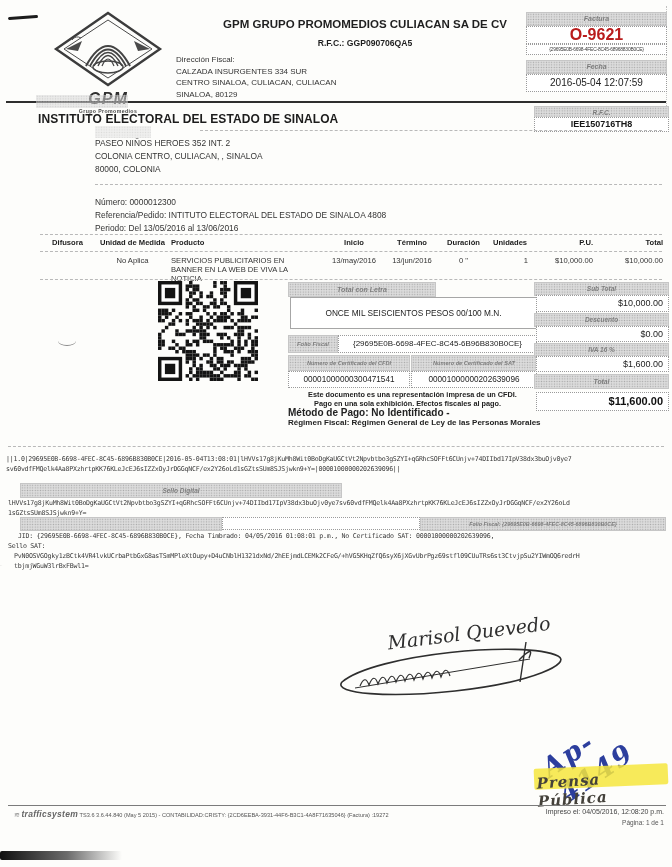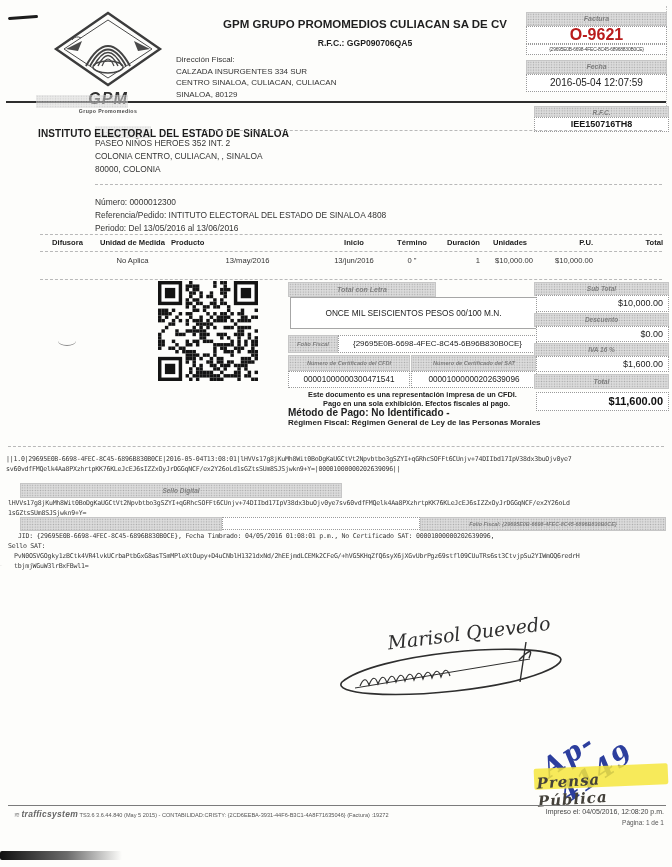--- a/index.html
+++ b/index.html
@@ -77,21 +77,21 @@
   </div>
 
   <div class="abs" style="left:6px;top:101px;width:660px;height:2.4px;background:#2e2e2e;"></div>
 
   <div class="abs halftone" style="left:534px;top:106px;width:133px;height:11px;font-size:6.5px;font-style:italic;line-height:11px;">R.F.C.</div>
   <div class="abs vbox ctr b" style="left:534px;top:117px;width:133px;height:13px;font-size:9px;line-height:13px;color:#161616;">IEE150716TH8</div>
 
   <div class="abs halftone smudge" style="left:36px;top:95px;width:92px;height:13px;border:none;"></div>
   <div class="abs halftone smudge" style="left:95px;top:126px;width:56px;height:12px;border:none;opacity:.4;"></div>
 
-  <div class="abs b" style="left:38px;top:128px;font-size:10px;color:#1c1c1c;letter-spacing:.1px;">INSTITUTO ELECTORAL DEL ESTADO DE SINALOA</div>
+  <div class="abs b" style="left:38px;top:112px;font-size:12px;color:#1c1c1c;letter-spacing:.1px;">INSTITUTO ELECTORAL DEL ESTADO DE SINALOA</div>
   <div class="abs dash" style="left:200px;top:130px;width:462px;"></div>
 
   <div class="abs" style="left:95px;top:137px;font-size:8.4px;line-height:13px;color:#333;">
     <div>PASEO NIÑOS HEROES 352 INT. 2</div>
     <div>COLONIA CENTRO, CULIACAN, , SINALOA</div>
     <div>80000, COLONIA</div>
   </div>
   <div class="abs dash" style="left:95px;top:184px;width:567px;"></div>
 
   <div class="abs" style="left:95px;top:196px;font-size:8.4px;line-height:13px;color:#333;">
@@ -109,20 +109,21 @@
     <div class="hc ctr">Término</div>
     <div class="hc ctr">Duración</div>
     <div class="hc ctr">Unidades</div>
     <div class="hc rt">P.U.</div>
     <div class="hc rt">Total</div>
   </div>
   <div class="abs dash" style="left:40px;top:251px;width:622px;"></div>
   <div class="abs grid-table" style="left:40px;top:253px;width:624px;color:#333;">
     <div class="cc ctr"></div>
     <div class="cc ctr">No Aplica</div>
+    <div class="cc" style="padding-right:14px;">SERVICIOS PUBLICITARIOS EN BANNER EN LA WEB DE VIVA LA NOTICIA</div>
     <div class="cc ctr">13/may/2016</div>
     <div class="cc ctr">13/jun/2016</div>
     <div class="cc ctr">0 "</div>
     <div class="cc rt" style="padding-right:6px;">1</div>
     <div class="cc rt">$10,000.00</div>
     <div class="cc rt">$10,000.00</div>
   </div>
   <div class="abs dash" style="left:40px;top:279px;width:622px;"></div>
 
   <div class="abs" style="left:158px;top:281px;width:100px;height:100px;"><svg width="100" height="100" viewBox="0 0 98.6 98.6">
@@ -443,21 +444,21 @@
 
   <div class="abs halftone" style="left:288px;top:335px;width:48px;height:16px;font-size:5.8px;font-style:italic;line-height:16px;">Folio Fiscal</div>
   <div class="abs vbox ctr" style="left:338px;top:335px;width:197px;height:16px;font-size:8px;line-height:16px;color:#222;">{29695E0B-6698-4FEC-8C45-6B96B830B0CE}</div>
 
   <div class="abs halftone" style="left:288px;top:355px;width:120px;height:14px;font-size:5.6px;font-style:italic;line-height:14px;">Número de Certificado del CFDI</div>
   <div class="abs halftone" style="left:411px;top:355px;width:124px;height:14px;font-size:5.6px;font-style:italic;line-height:14px;">Número de Certificado del SAT</div>
   <div class="abs vbox ctr" style="left:288px;top:371px;width:120px;height:15px;font-size:8.2px;line-height:15px;color:#222;">00001000000300471541</div>
   <div class="abs vbox ctr" style="left:411px;top:371px;width:124px;height:15px;font-size:8.2px;line-height:15px;color:#222;">00001000000202639096</div>
 
   <div class="abs ctr b" style="left:288px;top:390px;width:249px;font-size:7.3px;color:#222;">Este documento es una representación impresa de un CFDI.</div>
-  <div class="abs ctr b" style="left:292px;top:399px;width:249px;font-size:7.3px;color:#222;">Pago en una sola exhibición. Efectos fiscales al pago.</div>
+  <div class="abs ctr b" style="left:283px;top:399px;width:249px;font-size:7.3px;color:#222;">Pago en una sola exhibición. Efectos fiscales al pago.</div>
 
   <div class="abs halftone" style="left:534px;top:282px;width:133px;height:12px;font-size:6.5px;font-style:italic;line-height:12px;">Sub Total</div>
   <div class="abs vbox rt" style="left:536px;top:295px;width:126px;height:15px;font-size:9px;line-height:15px;padding-right:5px;color:#222;">$10,000.00</div>
 
   <div class="abs halftone" style="left:534px;top:313px;width:133px;height:12px;font-size:6.5px;font-style:italic;line-height:12px;">Descuento</div>
   <div class="abs vbox rt" style="left:536px;top:326px;width:126px;height:14px;font-size:9px;line-height:14px;padding-right:5px;color:#222;">$0.00</div>
 
   <div class="abs halftone" style="left:534px;top:343px;width:133px;height:12px;font-size:6.5px;font-style:italic;line-height:12px;">IVA 16 %</div>
   <div class="abs vbox rt" style="left:536px;top:356px;width:126px;height:14px;font-size:9px;line-height:14px;padding-right:5px;color:#222;">$1,600.00</div>
 

